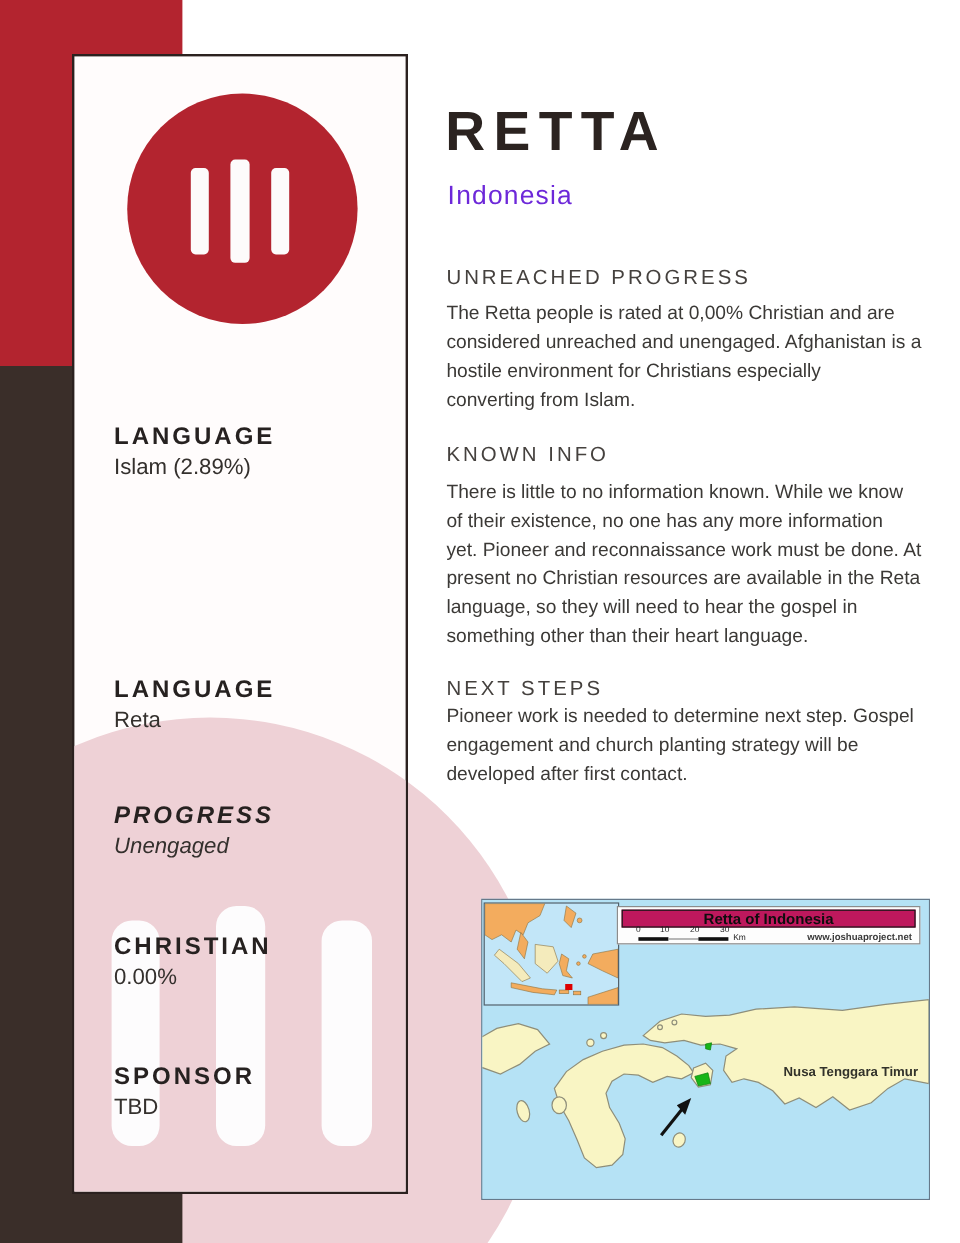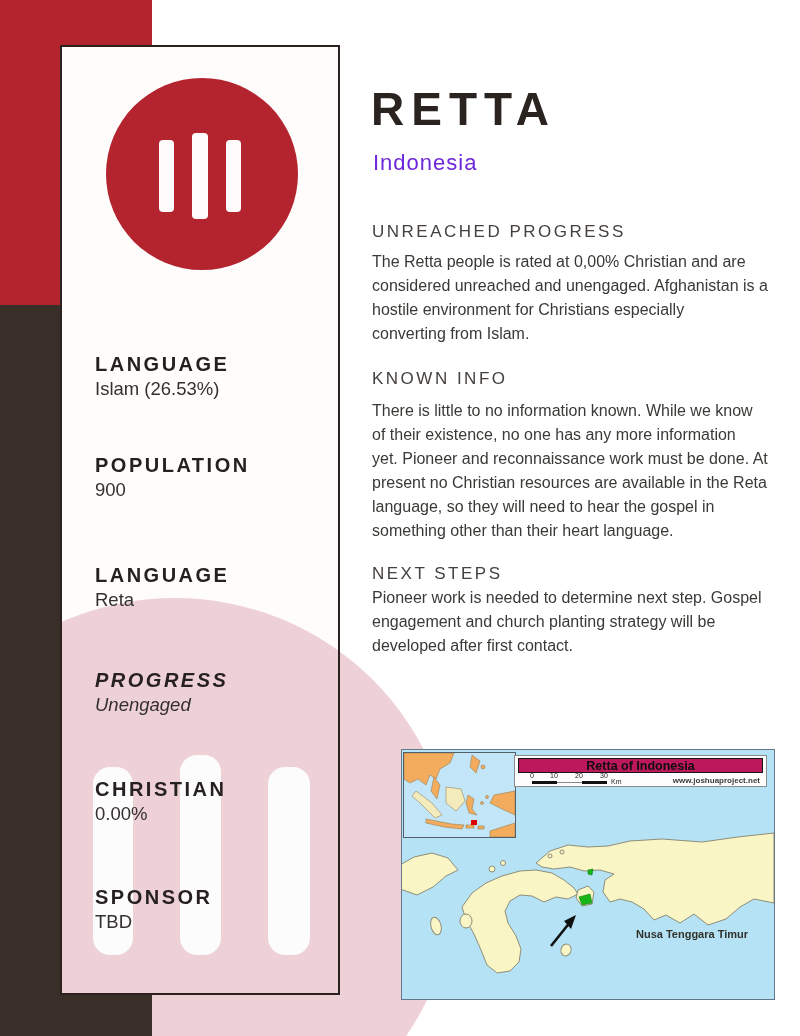--- a/index.html
+++ b/index.html
@@ -95,22 +95,22 @@
   }
   .tick{position:absolute;top:16px;font-size:7px;color:#222;}
   .tick.t0{left:15px;} .tick.t1{left:35px;} .tick.t2{left:60px;} .tick.t3{left:85px;}
   .seg{position:absolute;background:#111;}
   .seg.sa{left:17px;top:25px;width:25px;height:3px;}
   .seg.sb{left:42px;top:26px;width:25px;height:1px;background:#8a8a8a;}
   .seg.sc{left:67px;top:25px;width:25px;height:3px;}
   .km-label{position:absolute;left:96px;top:22px;font-size:7px;color:#222;}
   .map-url{position:absolute;right:6px;top:20px;font-size:8px;font-weight:700;color:#3a3a3a;}
   .region-label{
-    position:absolute;left:220px;top:138px;width:140px;text-align:center;
-    font-size:11px;font-weight:700;color:#32322a;margin-top:40px;
+    position:absolute;left:237px;top:138px;width:140px;text-align:center;
+    font-size:11px;font-weight:700;color:#32322a;
   }
 </style>
 </head>
 <body>
 
 <div class="page">
 
   <div class="pink-circle"></div>
   <div class="bg-red"></div>
   <div class="bg-brown"></div>
@@ -122,25 +122,21 @@
     <div class="logo-bar b1"></div>
     <div class="logo-bar b2"></div>
     <div class="logo-bar b3"></div>
 
     <div class="big-bar bb1"></div>
     <div class="big-bar bb2"></div>
     <div class="big-bar bb3"></div>
 
     <div class="field f-religion">
       <div class="flabel">LANGUAGE</div>
-      <div class="fvalue">Islam (26.53%)</div>
-    </div>
-    <div class="field f-population">
-      <div class="flabel">POPULATION</div>
-      <div class="fvalue">900</div>
+      <div class="fvalue">Islam (2.89%)</div>
     </div>
     <div class="field f-language">
       <div class="flabel">LANGUAGE</div>
       <div class="fvalue">Reta</div>
     </div>
     <div class="field f-progress">
       <div class="flabel">PROGRESS</div>
       <div class="fvalue">Unengaged</div>
     </div>
     <div class="field f-christian">

